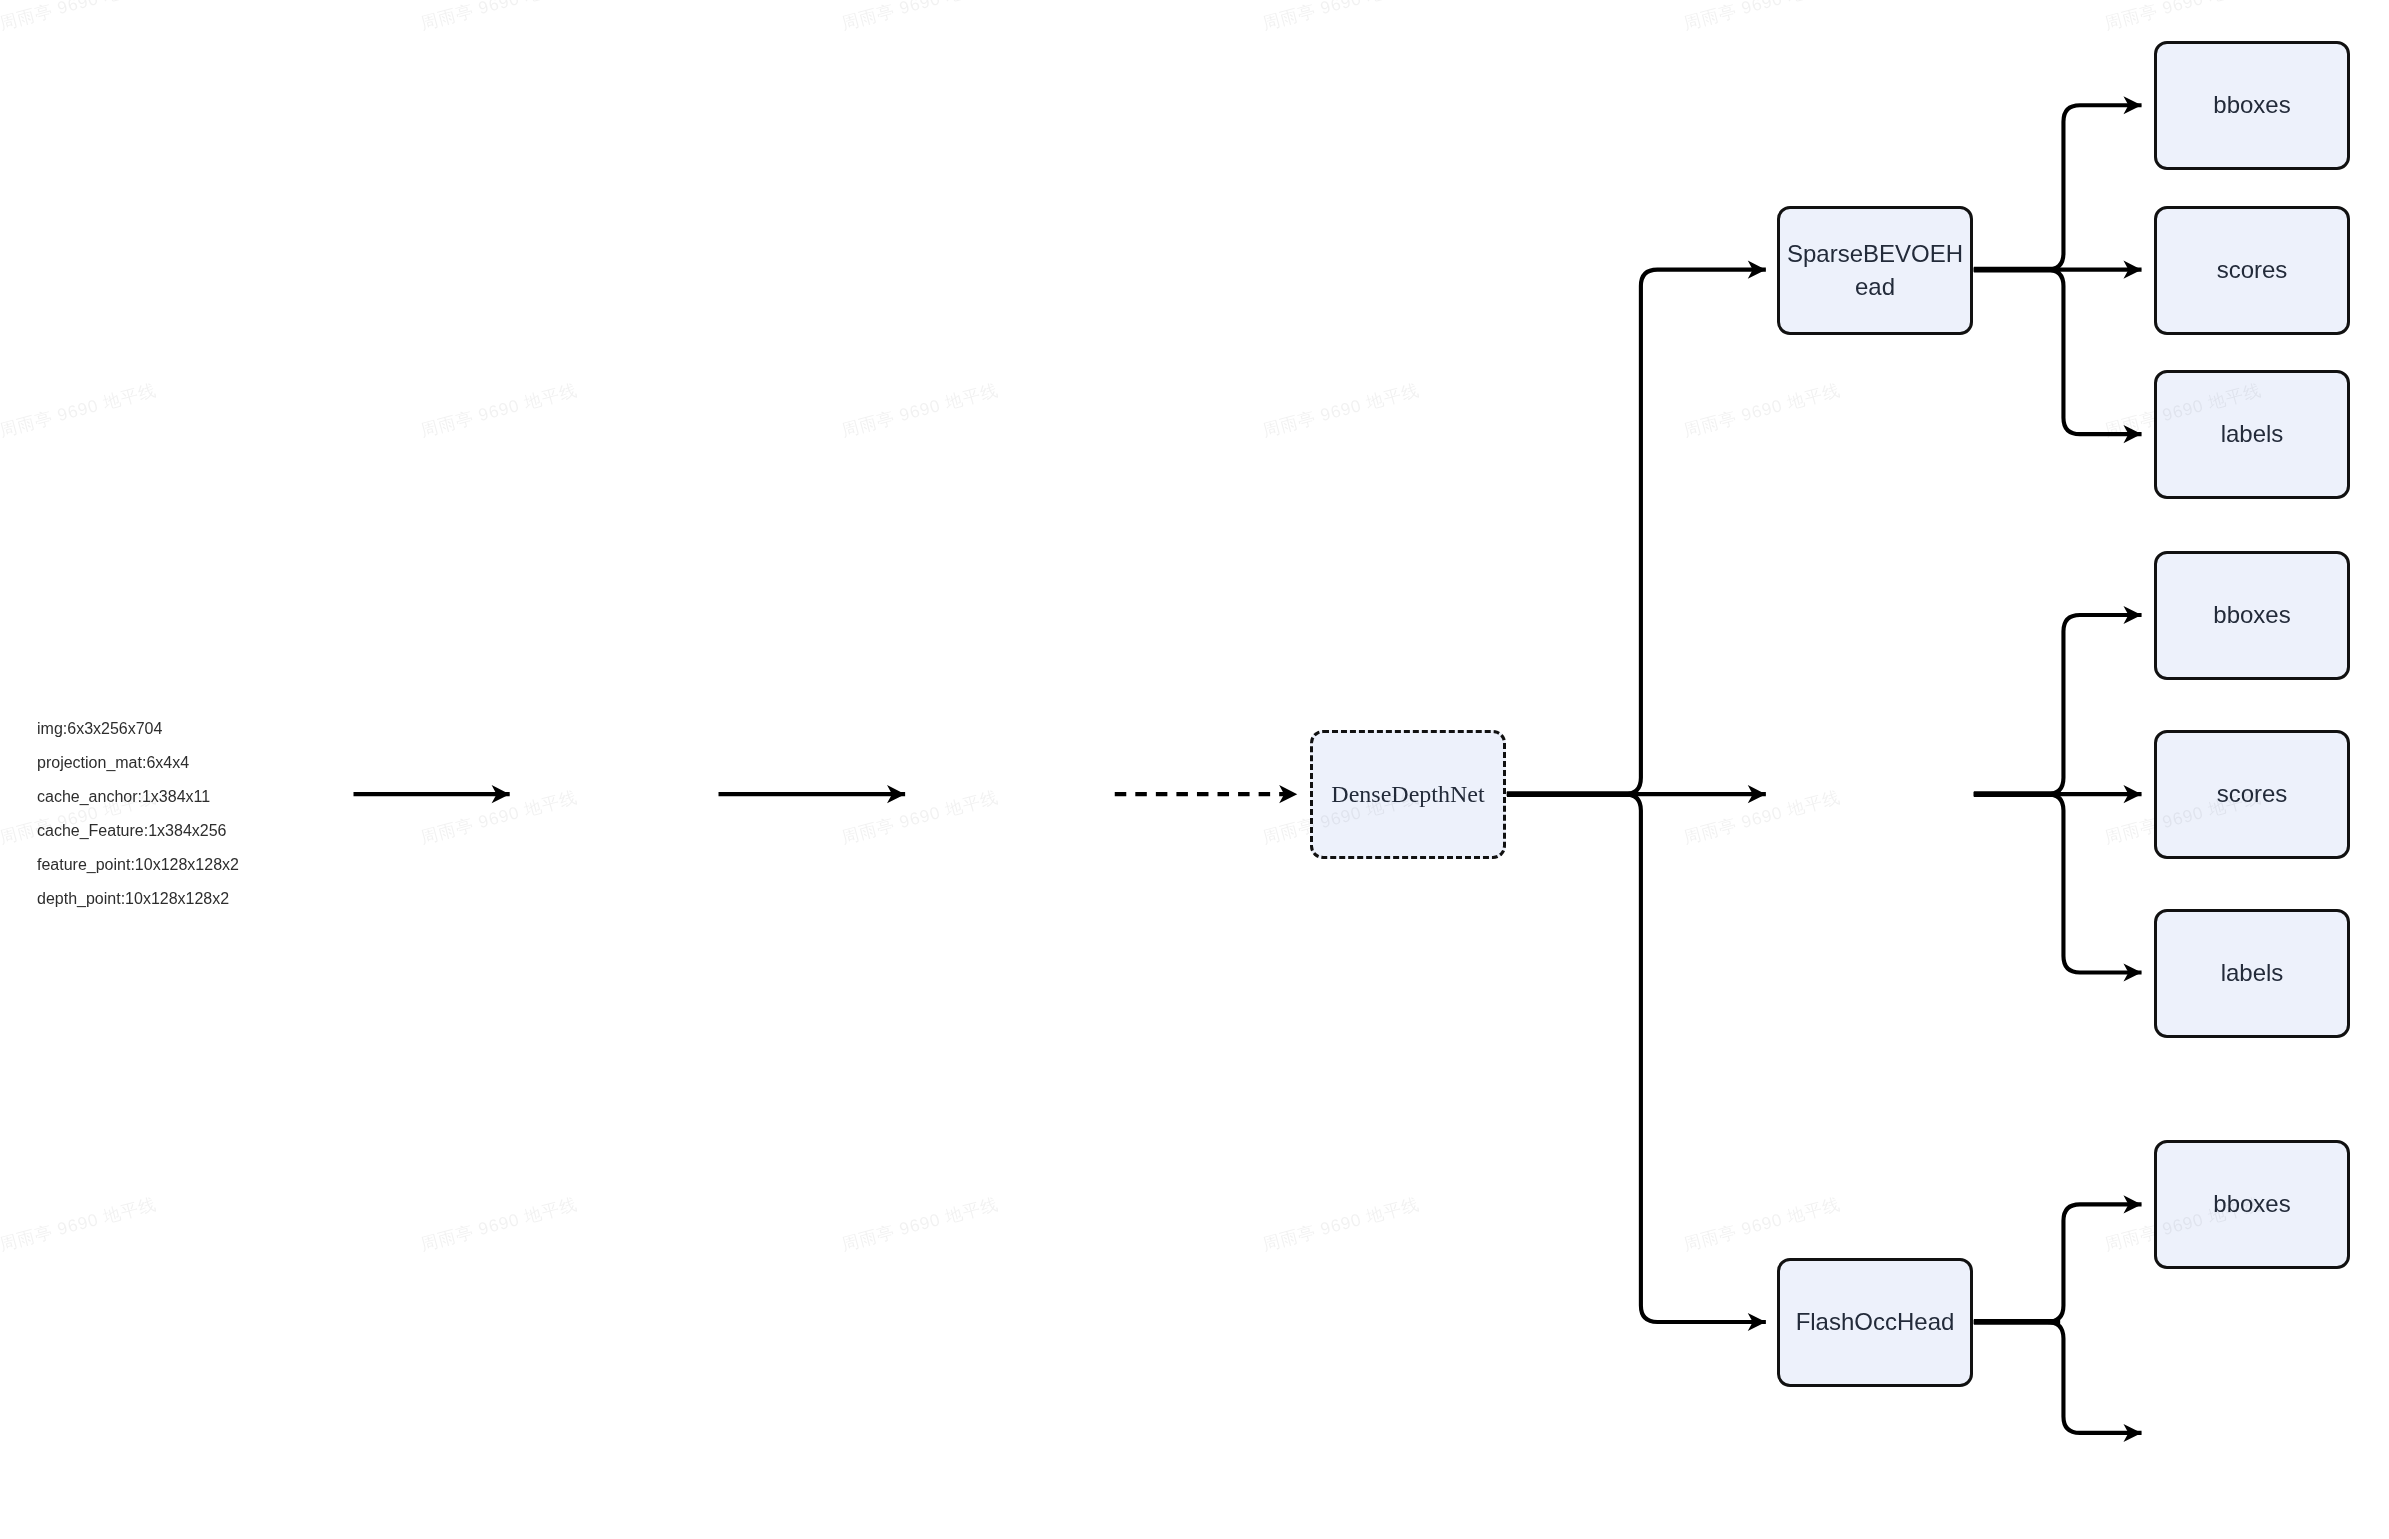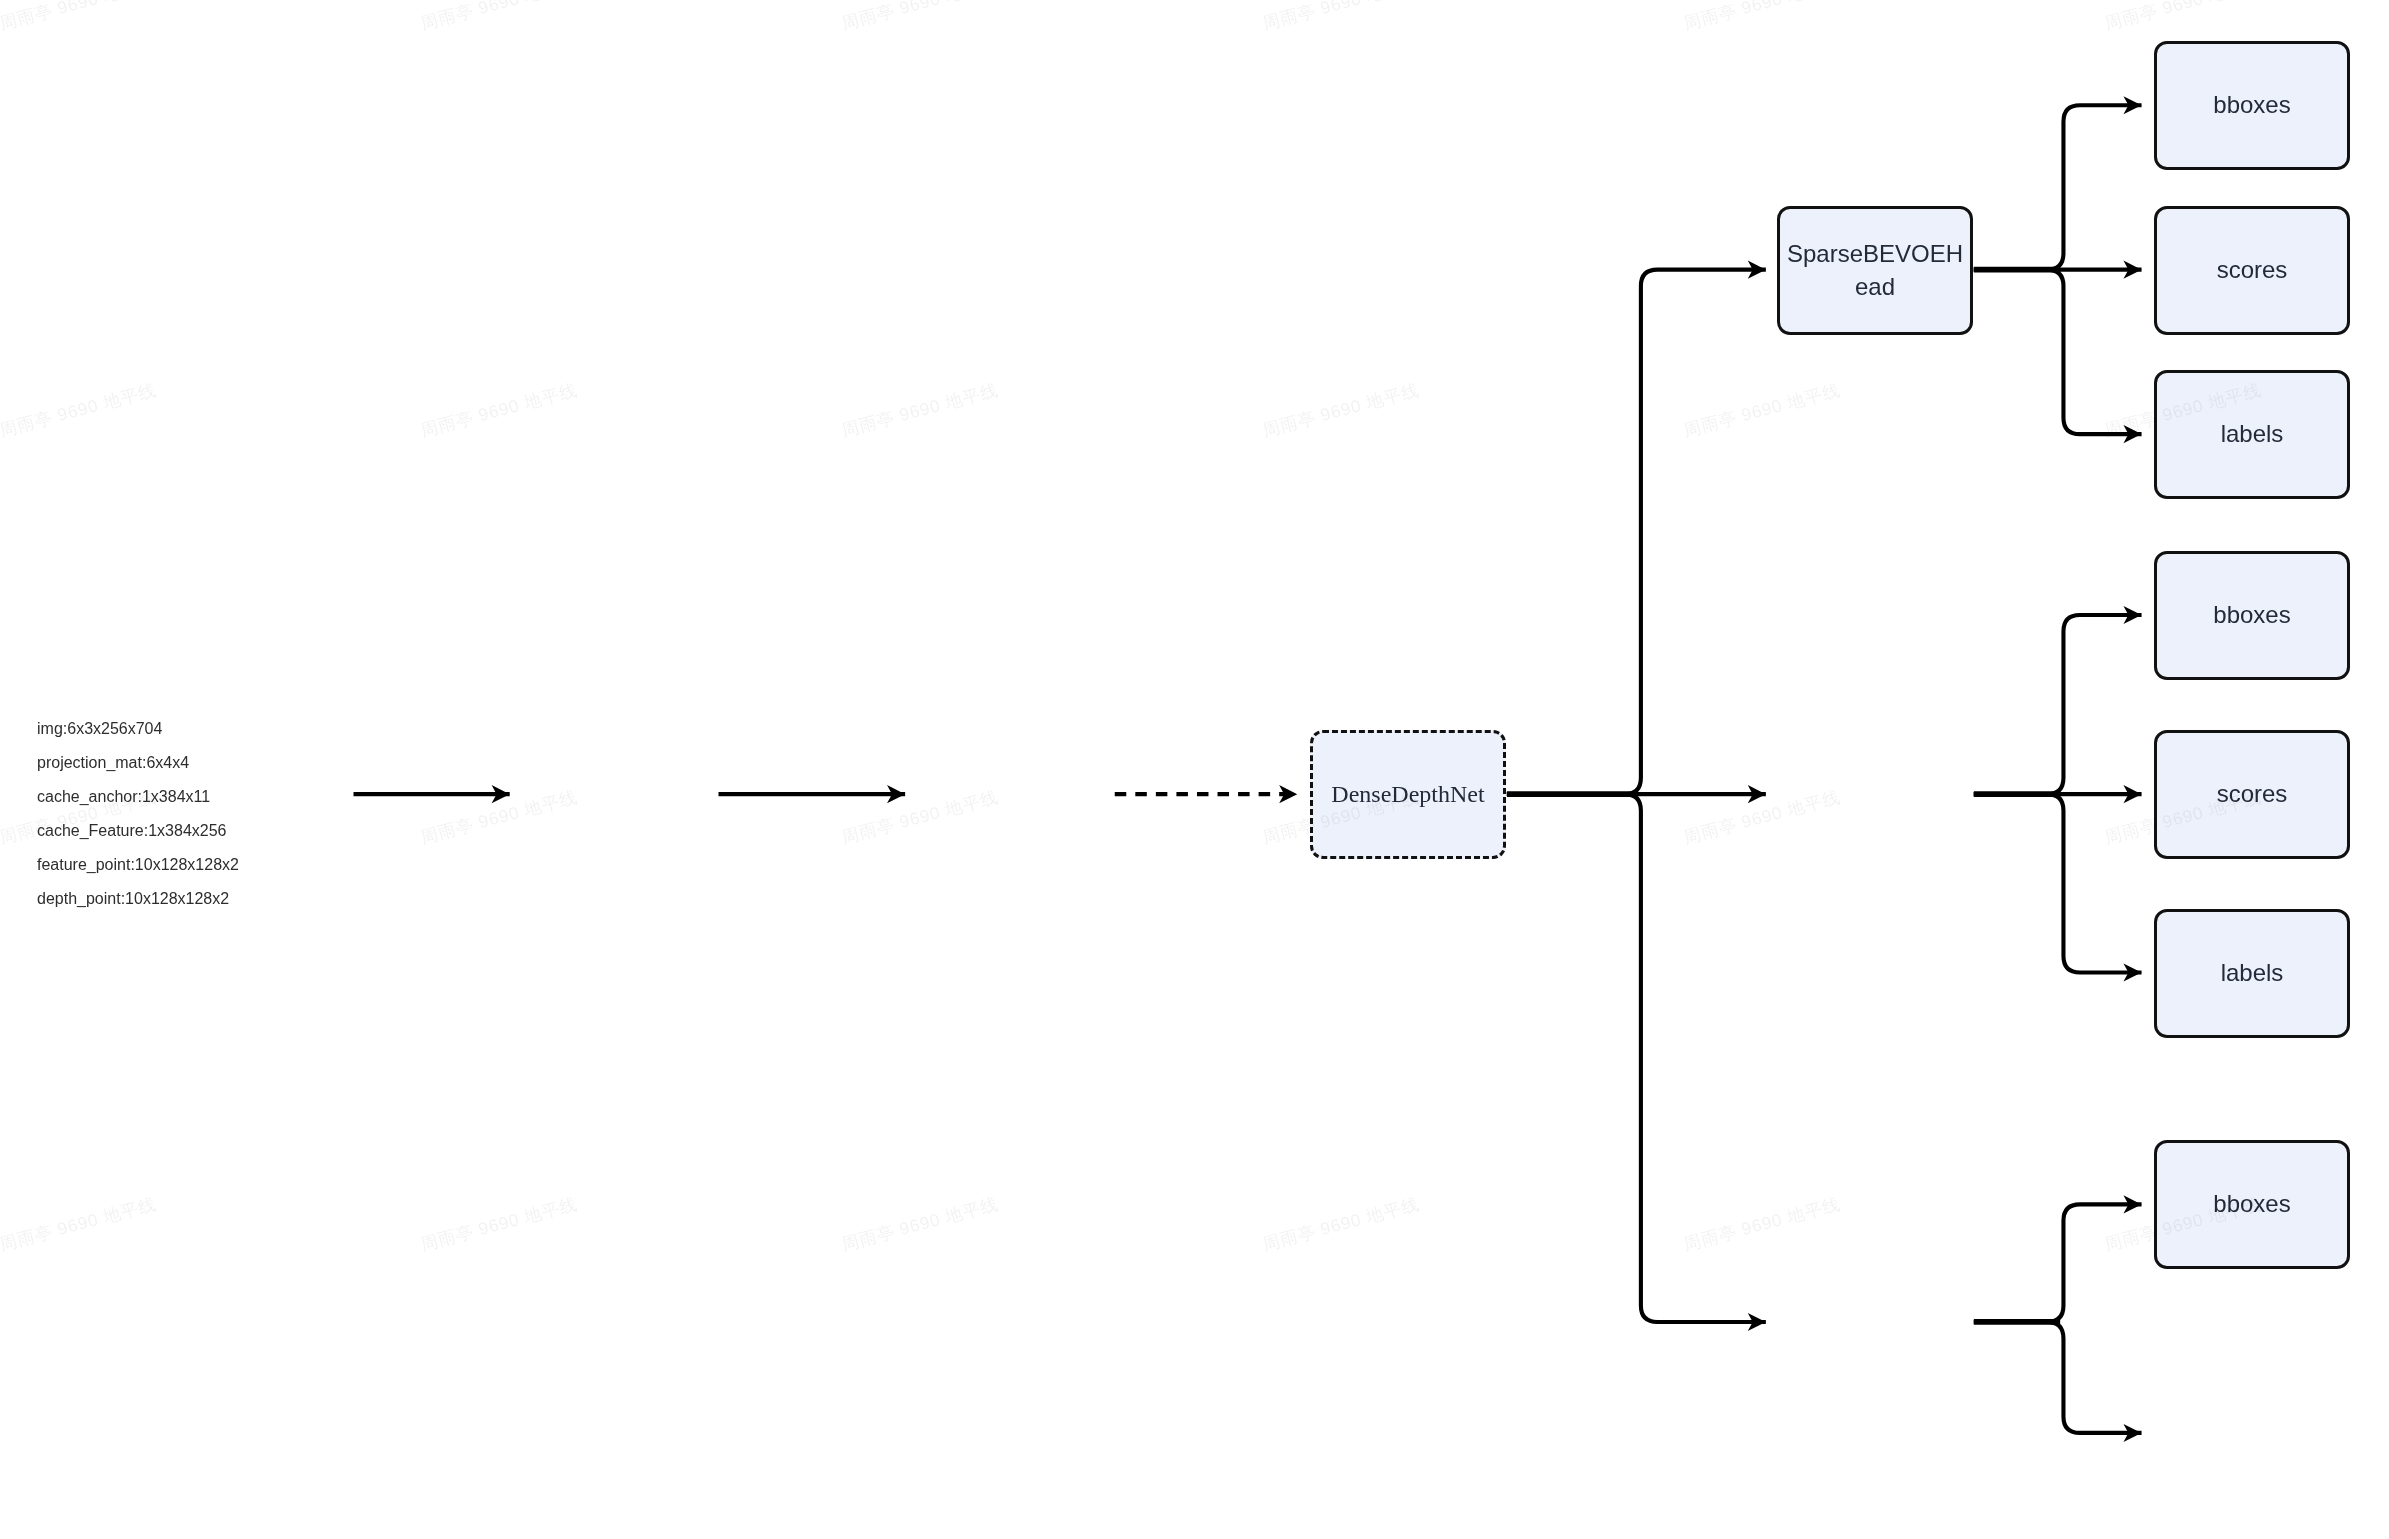--- a/index.html
+++ b/index.html
@@ -105,20 +105,21 @@
     <div>projection_mat:6x4x4</div>
     <div>cache_anchor:1x384x11</div>
     <div>cache_Feature:1x384x256</div>
     <div>feature_point:10x128x128x2</div>
     <div>depth_point:10x128x128x2</div>
   </div>
 
   <div class="node dashed" style="left:1310px;top:730px">DenseDepthNet</div>
 
   <div class="node wrap" style="left:1777px;top:206px">SparseBEVOEHead</div>
+  <div class="node" style="left:1777px;top:1258px">FlashOccHead</div>
 
   <div class="node" style="left:2154px;top:41px">bboxes</div>
   <div class="node" style="left:2154px;top:206px">scores</div>
   <div class="node" style="left:2154px;top:370px">labels</div>
 
   <div class="node" style="left:2154px;top:551px">bboxes</div>
   <div class="node" style="left:2154px;top:730px">scores</div>
   <div class="node" style="left:2154px;top:909px">labels</div>
 
   <div class="node" style="left:2154px;top:1140px">bboxes</div>

